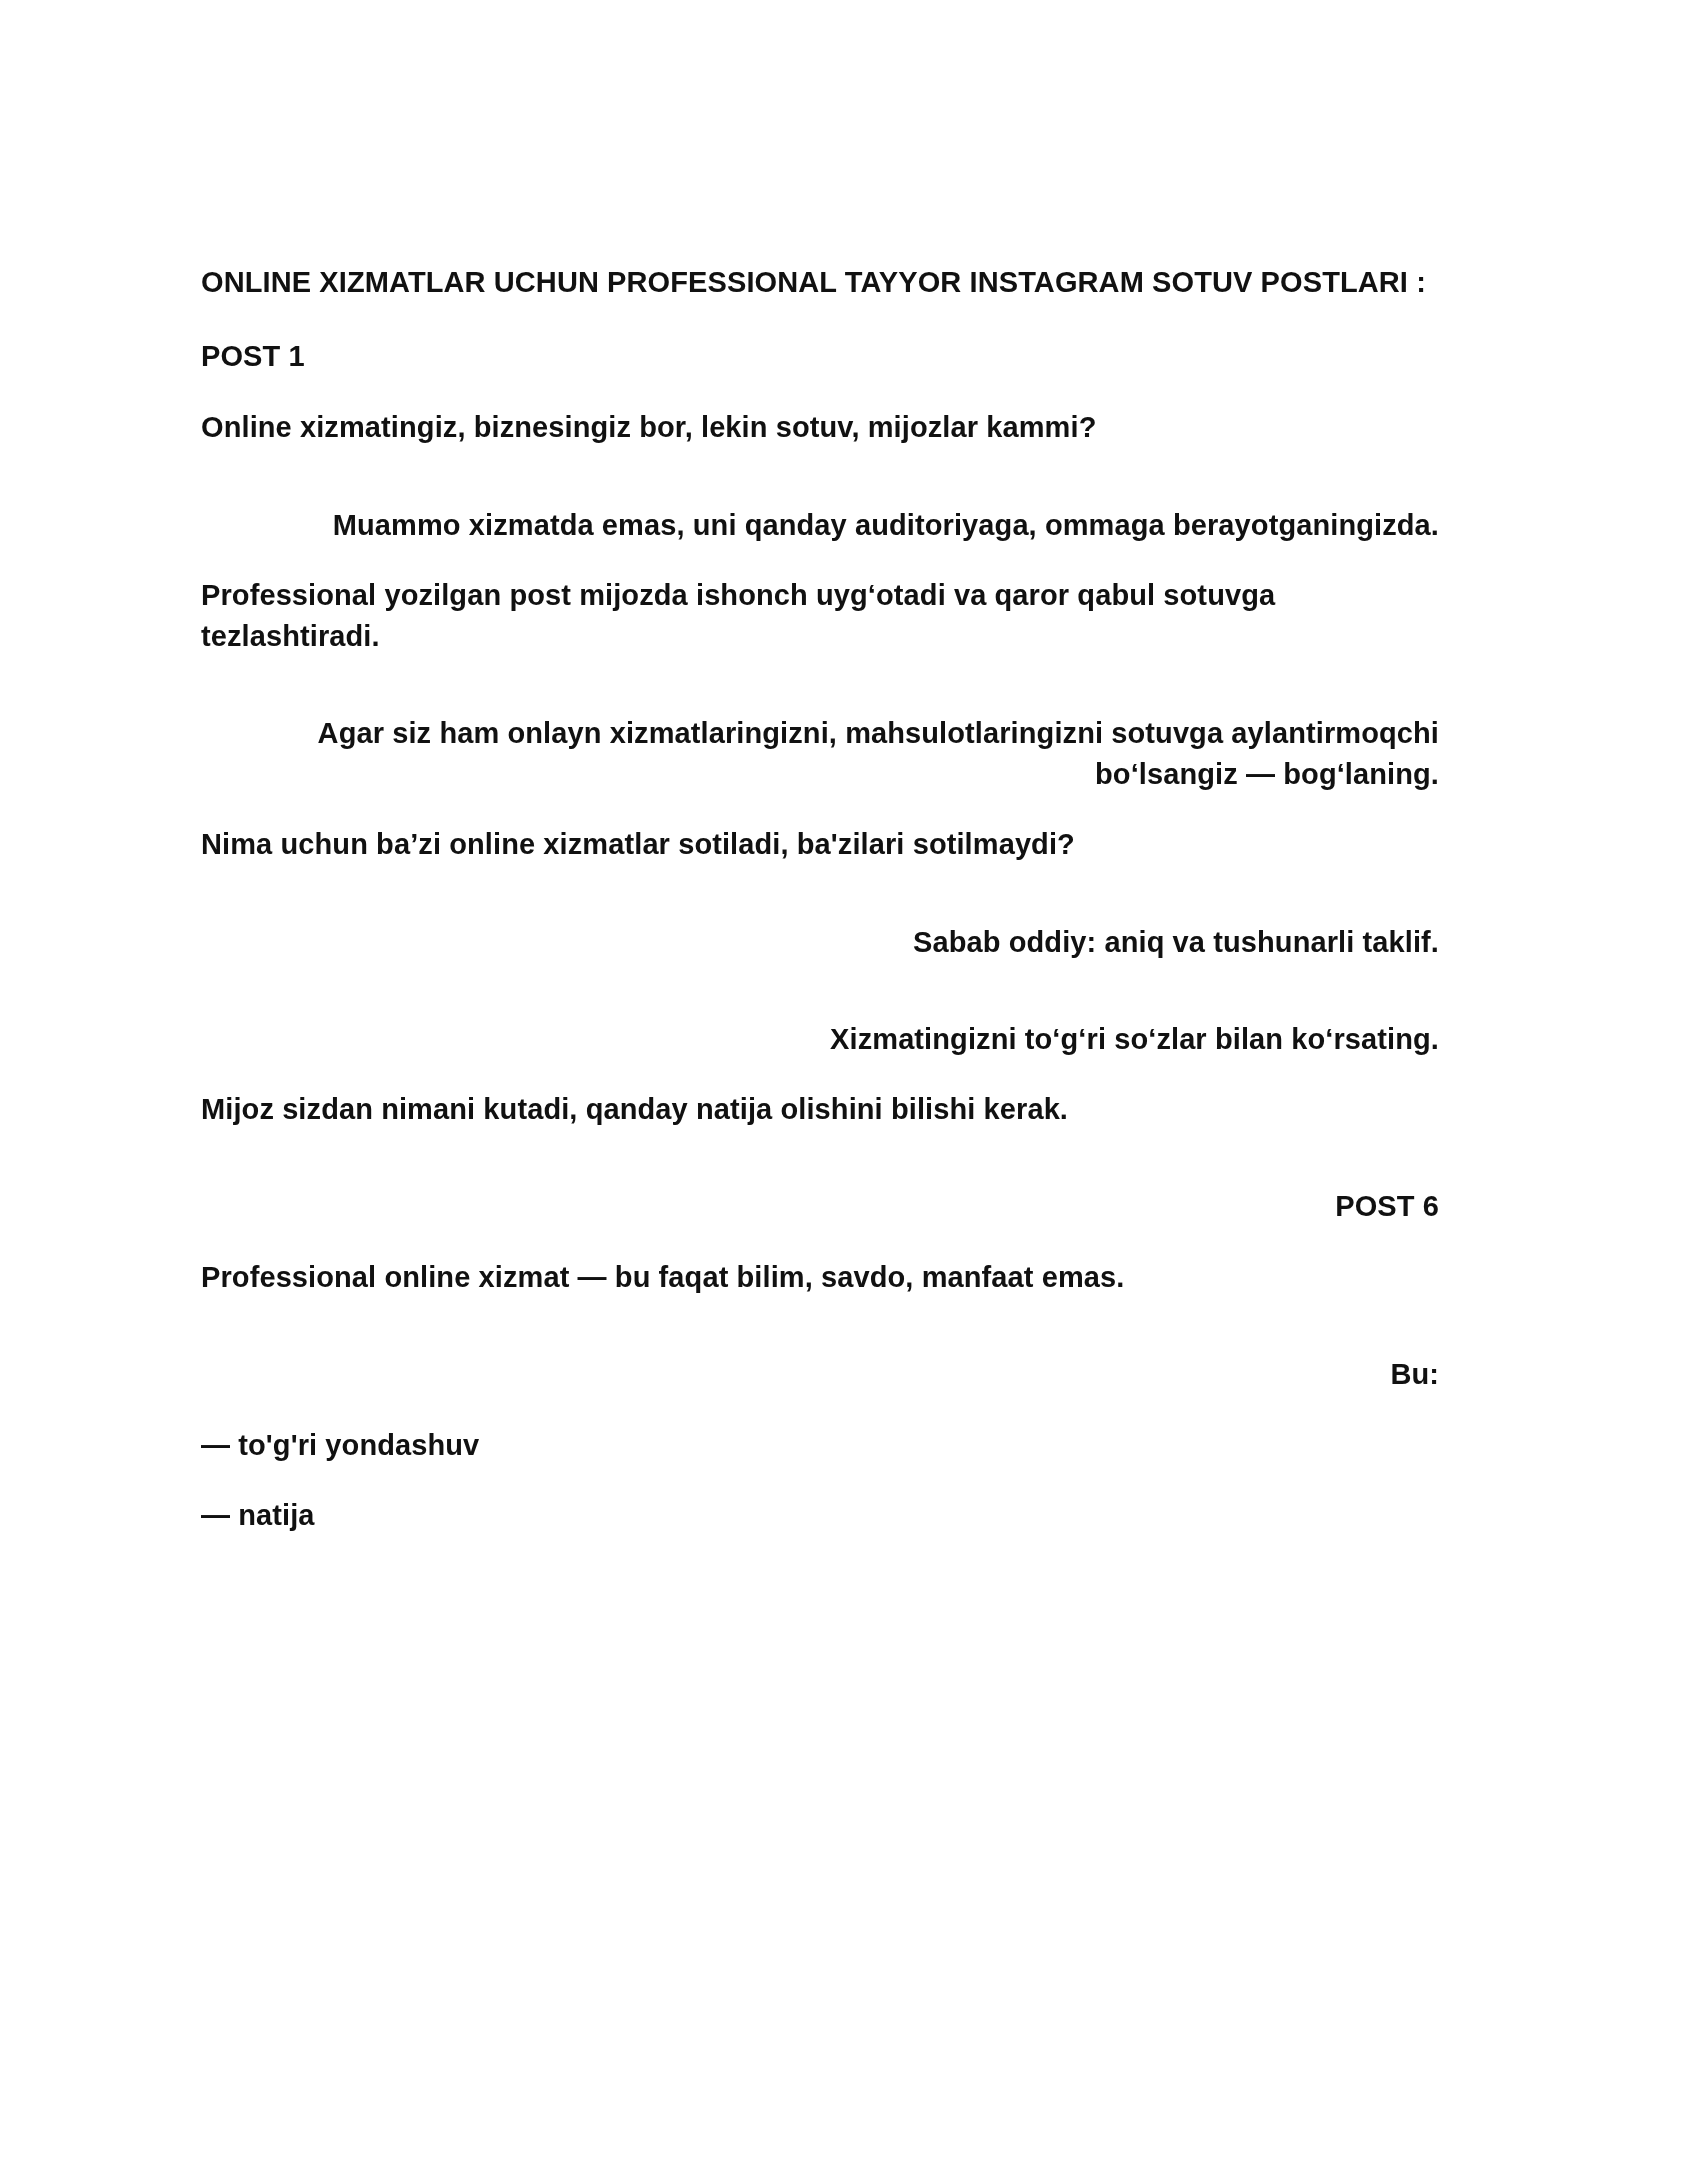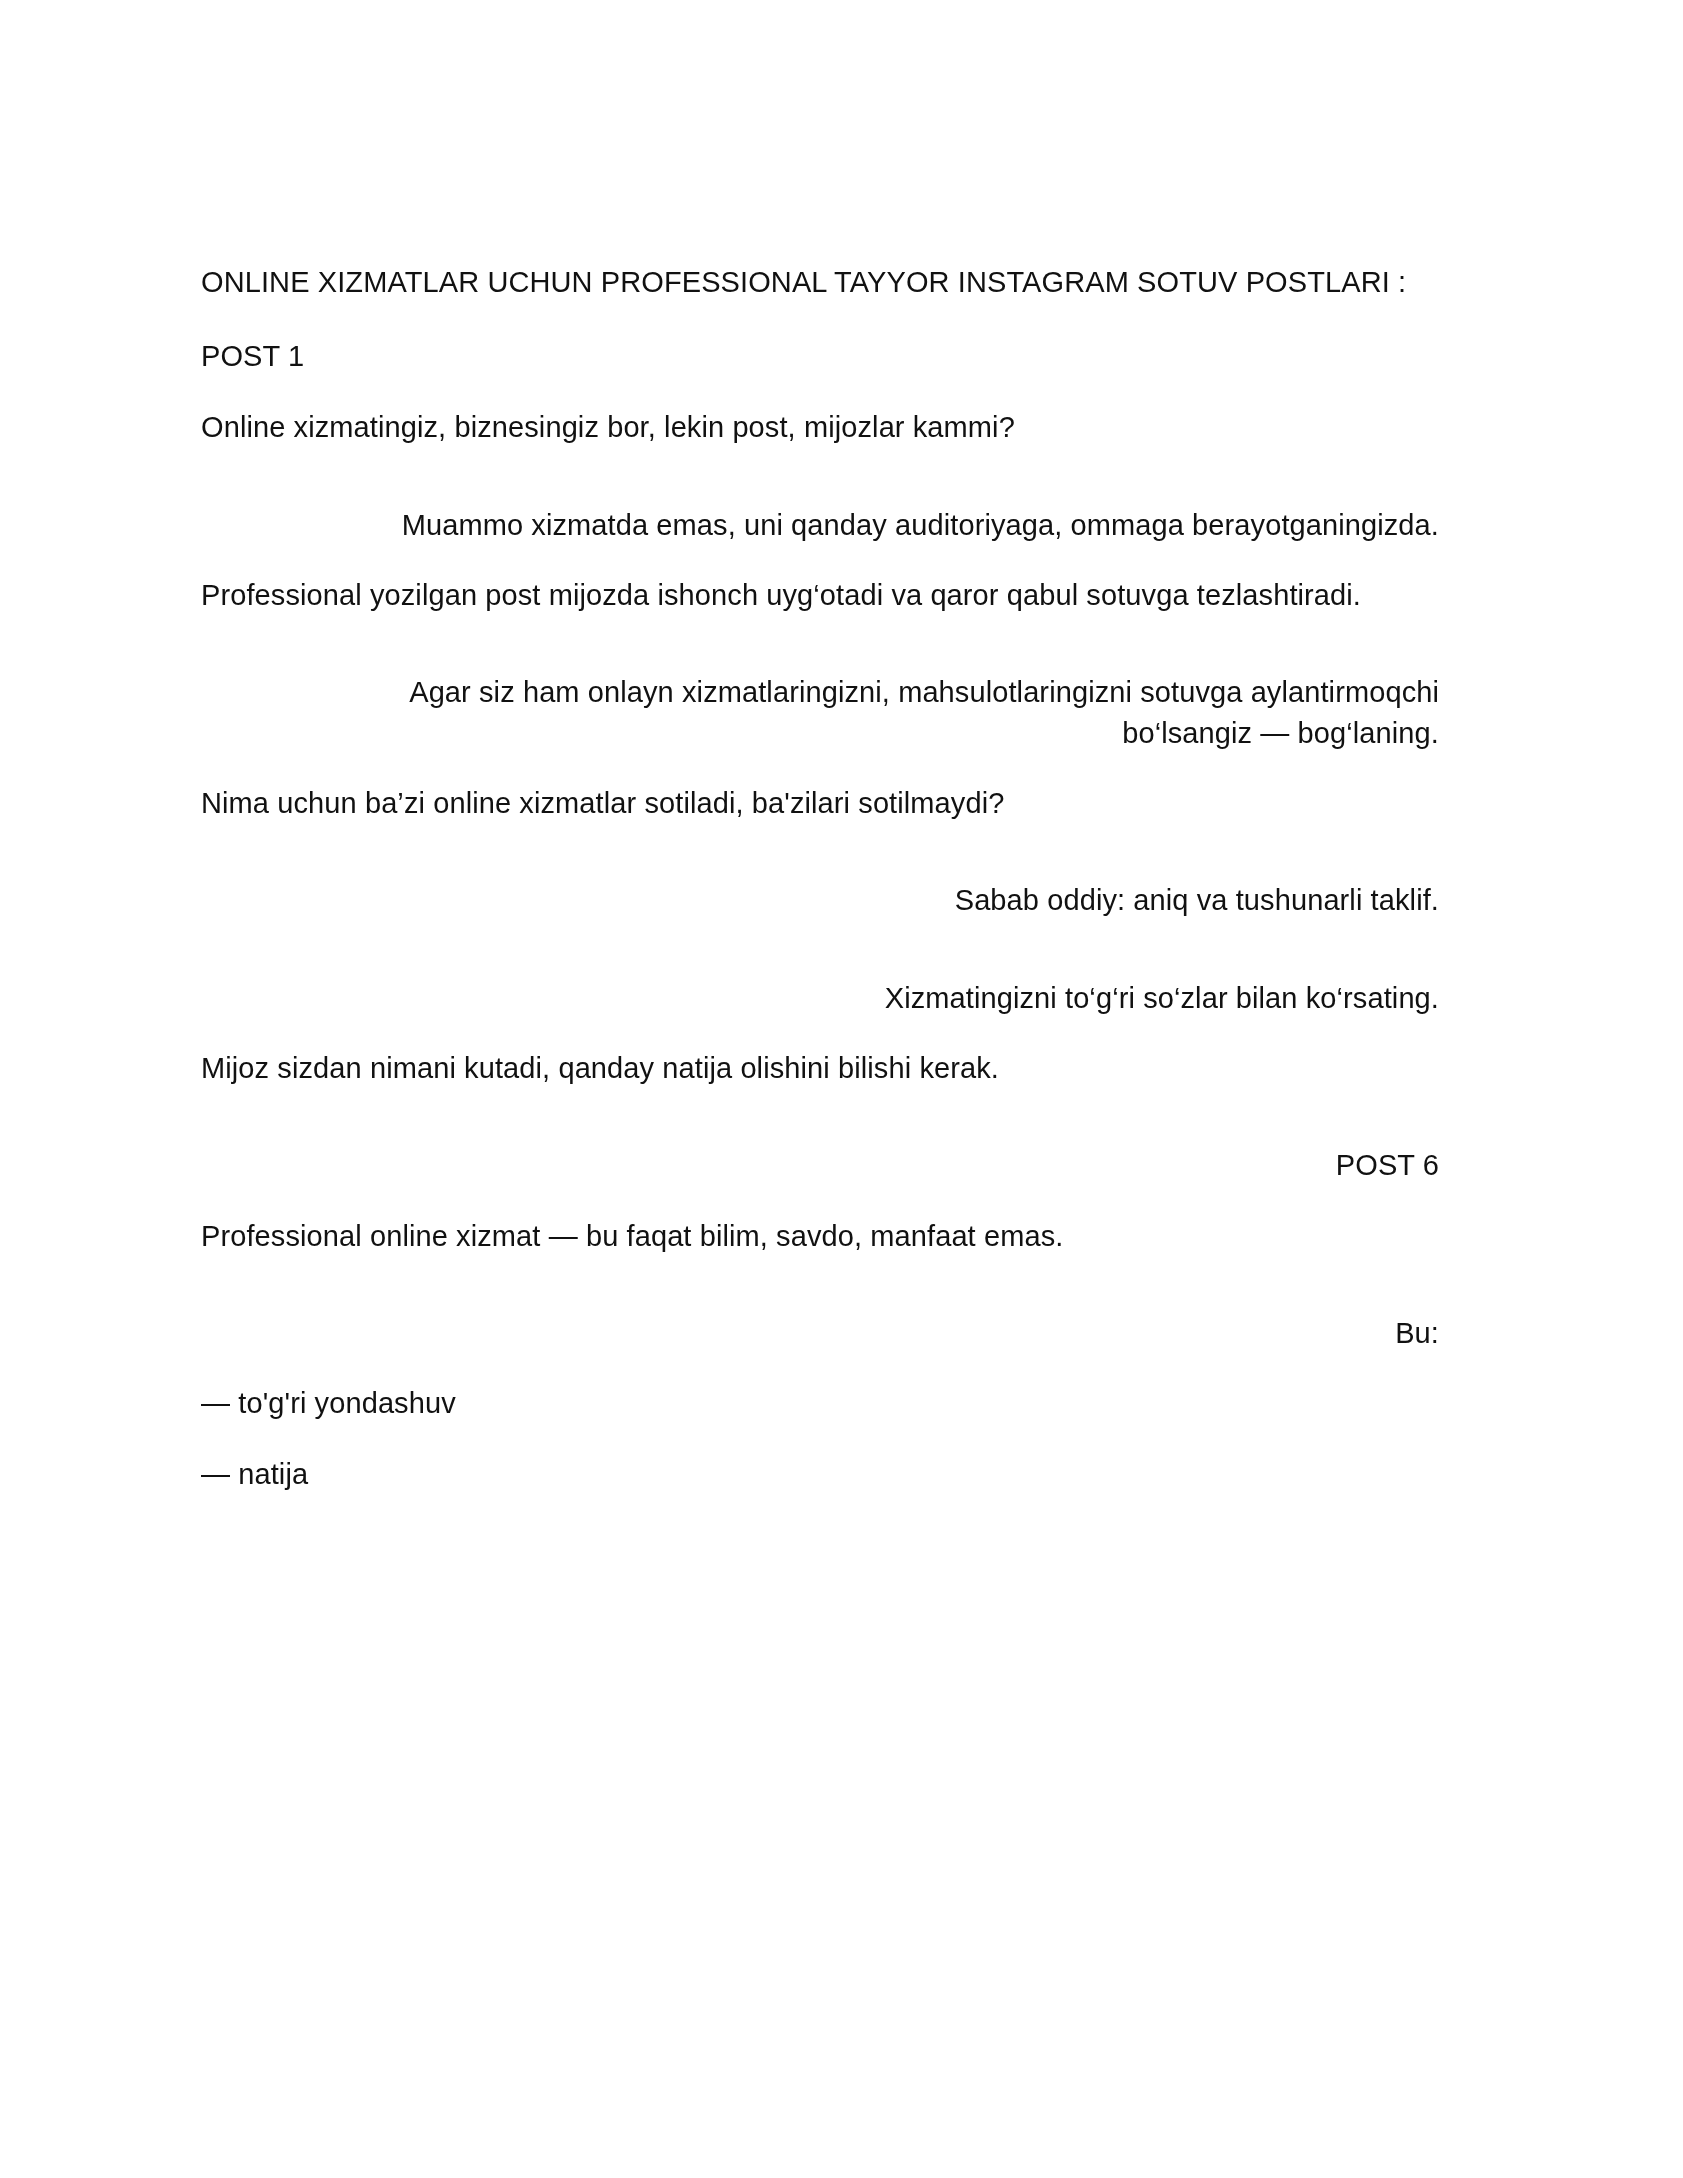--- a/index.html
+++ b/index.html
@@ -14,20 +14,21 @@
     color: #0d0d0d;
     -webkit-font-smoothing: antialiased;
   }
   .page {
     position: relative;
     width: 1683px;
     height: 1612px;
     background: #ffffff;
     box-sizing: border-box;
     padding: 262px 228px 0 201px;
+    font-weight: bold;
   }
   .doc-body {
     display: block;
   }
   .para {
     font-size: 29px;
     line-height: 1.42;
     letter-spacing: 0.1px;
     margin: 0 0 29px 0;
     color: #111111;
@@ -48,21 +49,21 @@
 </head>
 <body>
 
 <div class="page">
   <div class="doc-body">
 
     <p class="para title">ONLINE XIZMATLAR UCHUN PROFESSIONAL TAYYOR INSTAGRAM SOTUV POSTLARI :</p>
 
     <p class="para section-head">POST 1</p>
 
-    <p class="para">Online xizmatingiz, biznesingiz bor, lekin post, mijozlar kammi?</p>
+    <p class="para">Online xizmatingiz, biznesingiz bor, lekin sotuv, mijozlar kammi?</p>
 
     <p class="para gap-before">Muammo xizmatda emas, uni qanday auditoriyaga, ommaga berayotganingizda.</p>
 
     <p class="para">Professional yozilgan post mijozda ishonch uyg‘otadi va qaror qabul sotuvga tezlashtiradi.</p>
 
     <p class="para gap-before">Agar siz ham onlayn xizmatlaringizni, mahsulotlaringizni sotuvga aylantirmoqchi
 bo‘lsangiz — bog‘laning.</p>
 
 
     <p class="para">Nima uchun ba’zi online xizmatlar sotiladi, ba'zilari sotilmaydi?</p>

